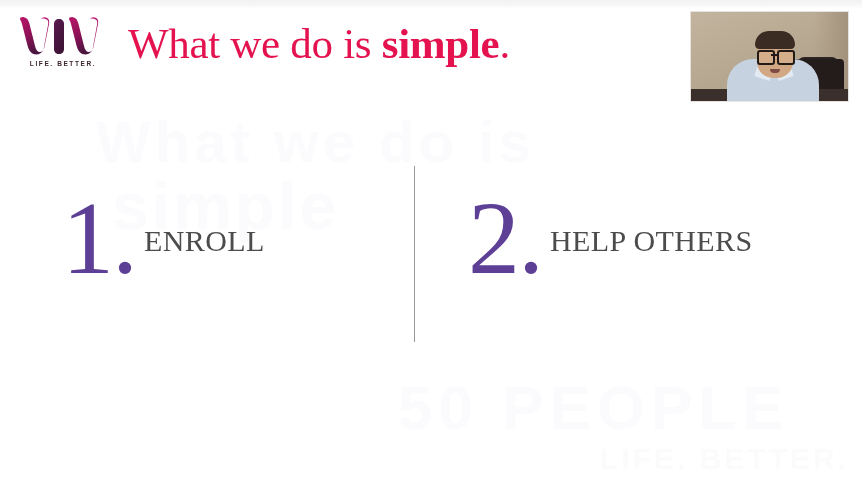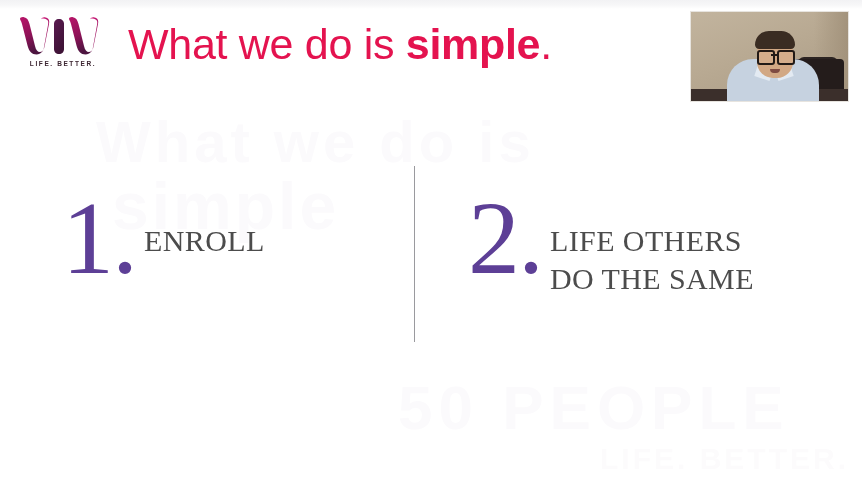--- a/index.html
+++ b/index.html
@@ -65,21 +65,21 @@
     font-weight: bold;
     letter-spacing: 1.6px;
     color: #3b2430;
   }
 
   
   .headline {
     position: absolute;
     left: 128px;
     top: 18px;
-    font-family: Liberation Sans, sans-serif;
+    font-family: Liberation Serif, serif;
     font-size: 43px;
     line-height: 52px;
     color: #e4134f;
     letter-spacing: -0.3px;
     white-space: nowrap;
   }
   .headline .strong { font-weight: bold; }
 
   
   .webcam {
@@ -298,18 +298,17 @@
   <div class="item item-1">
     <div class="item-num">1.</div>
     <div class="item-text">
       <span class="ln">ENROLL</span>
     </div>
   </div>
 
   <div class="item item-2">
     <div class="item-num">2.</div>
     <div class="item-text">
-      <span class="ln">LIFE OTHERS</span>
-      <span class="ln">DO THE SAME</span>
+      <span class="ln">HELP OTHERS</span>
     </div>
   </div>
 
 </div>
 
 </body></html>

